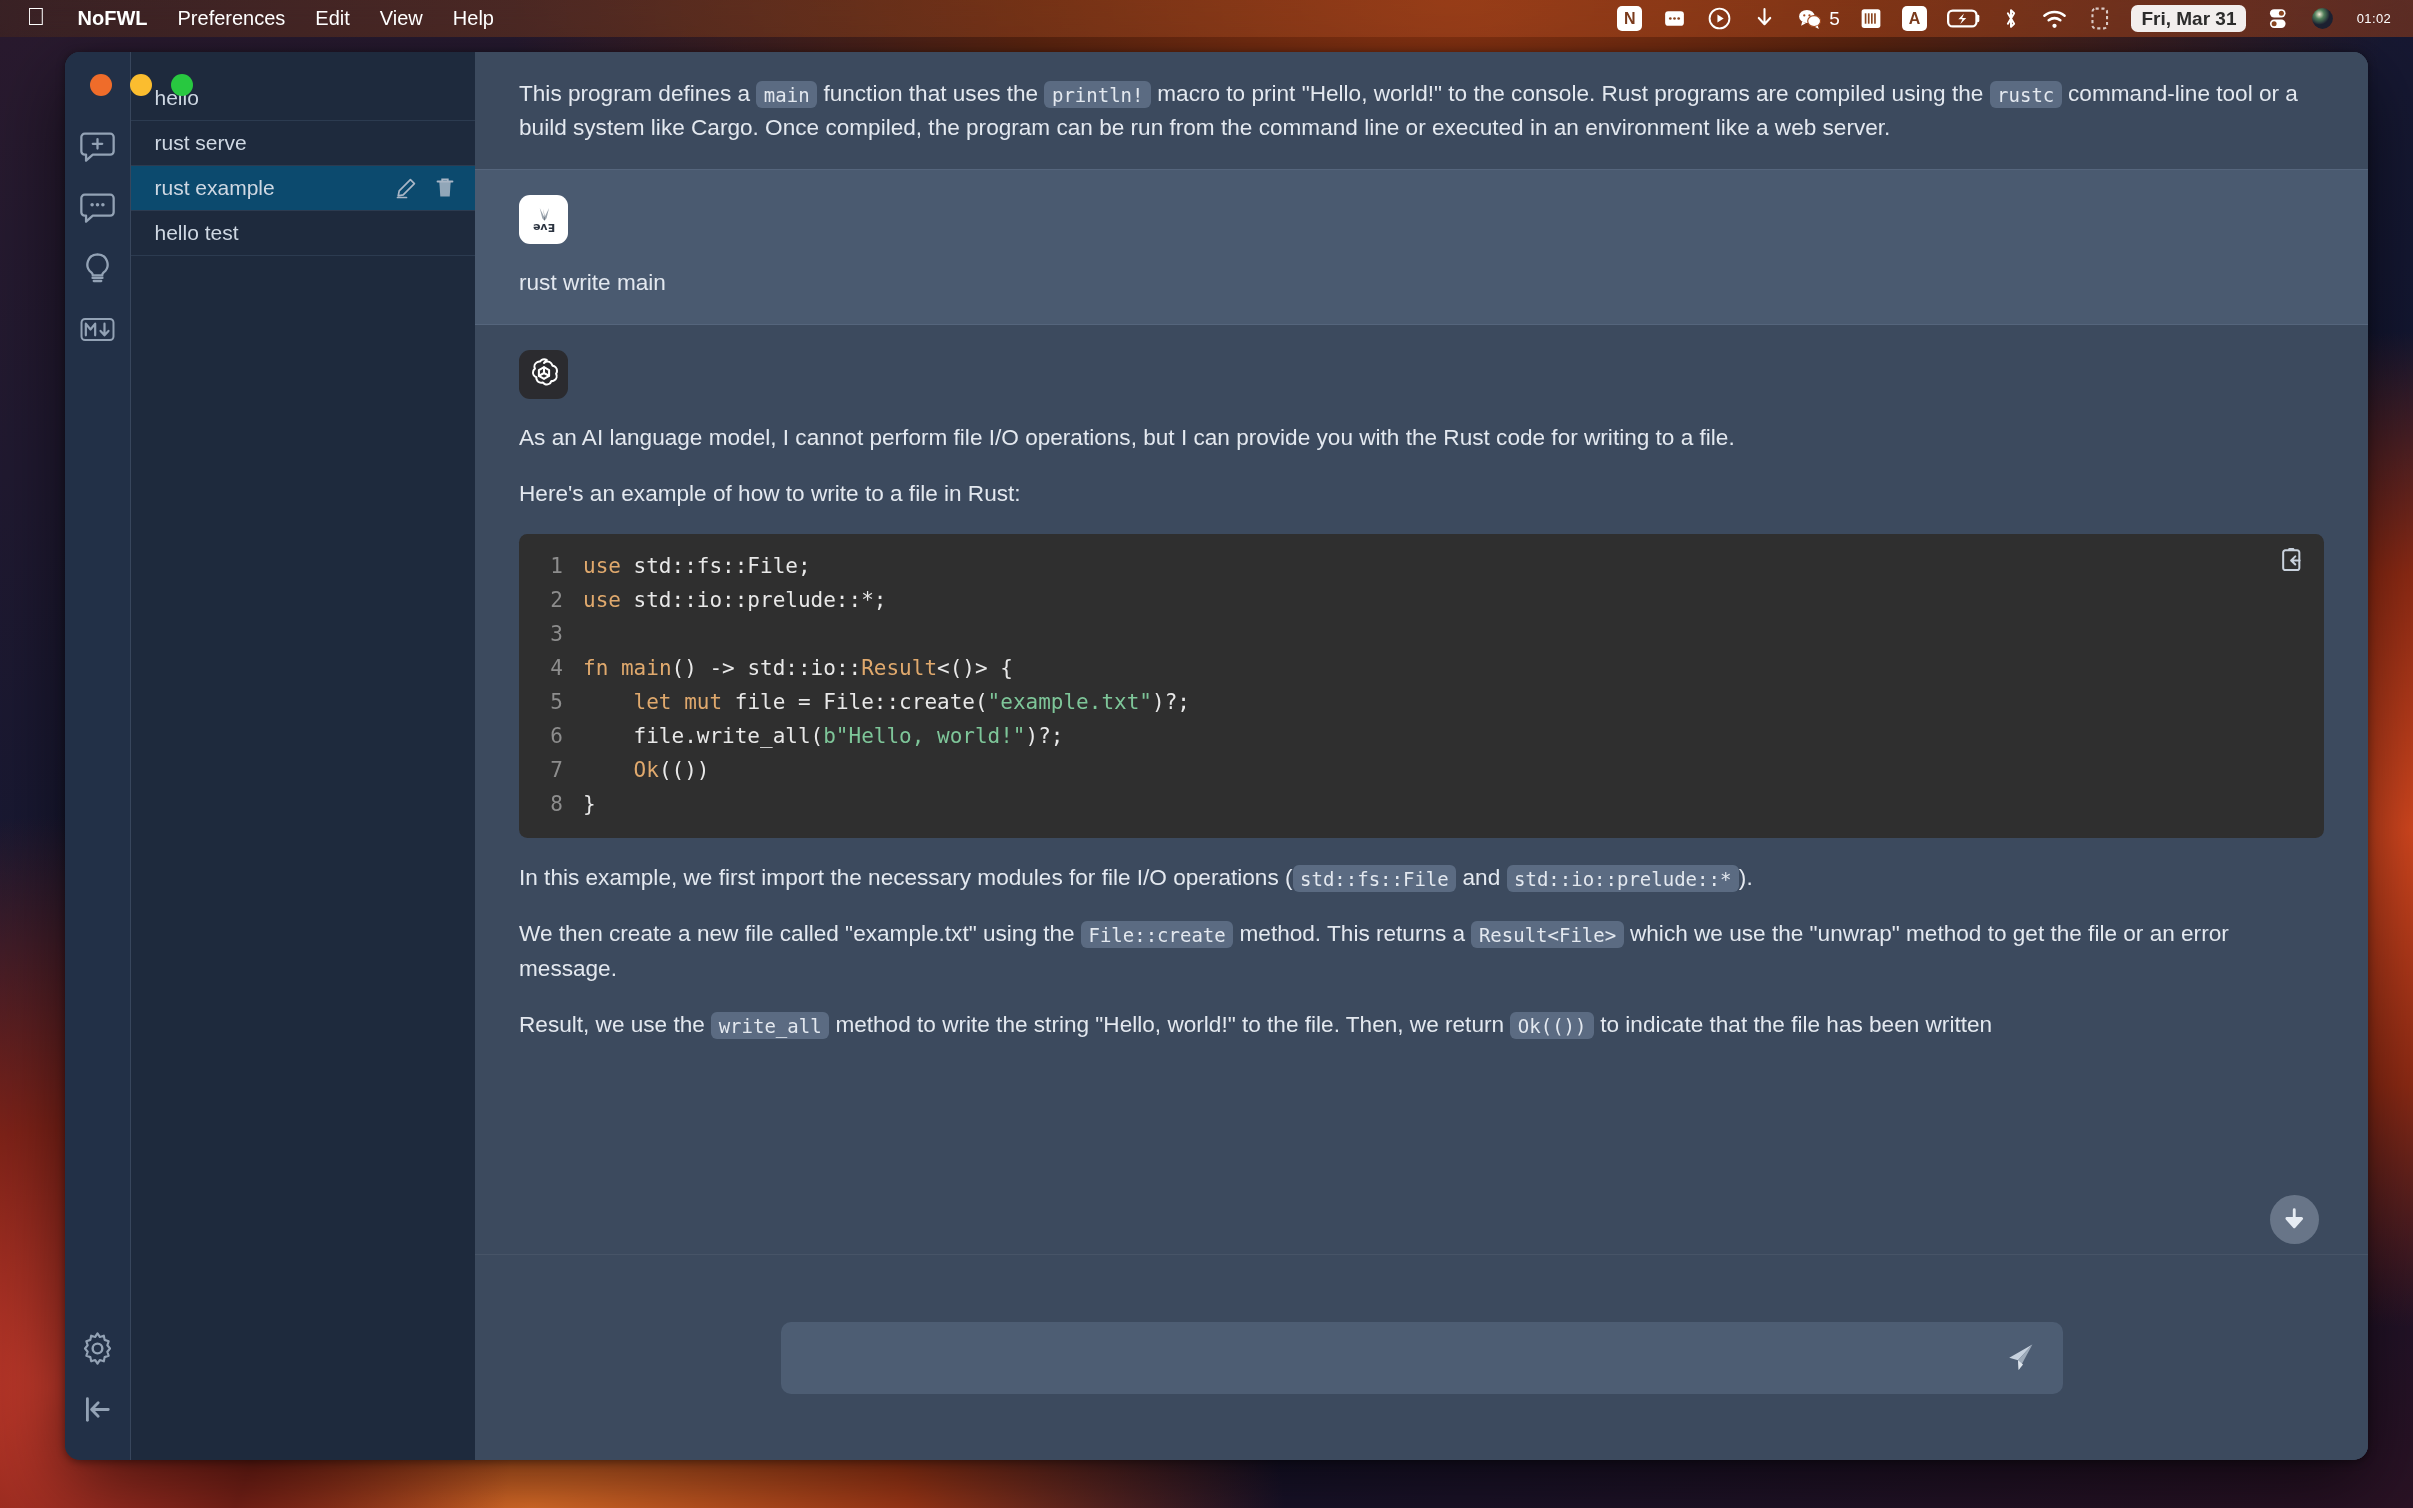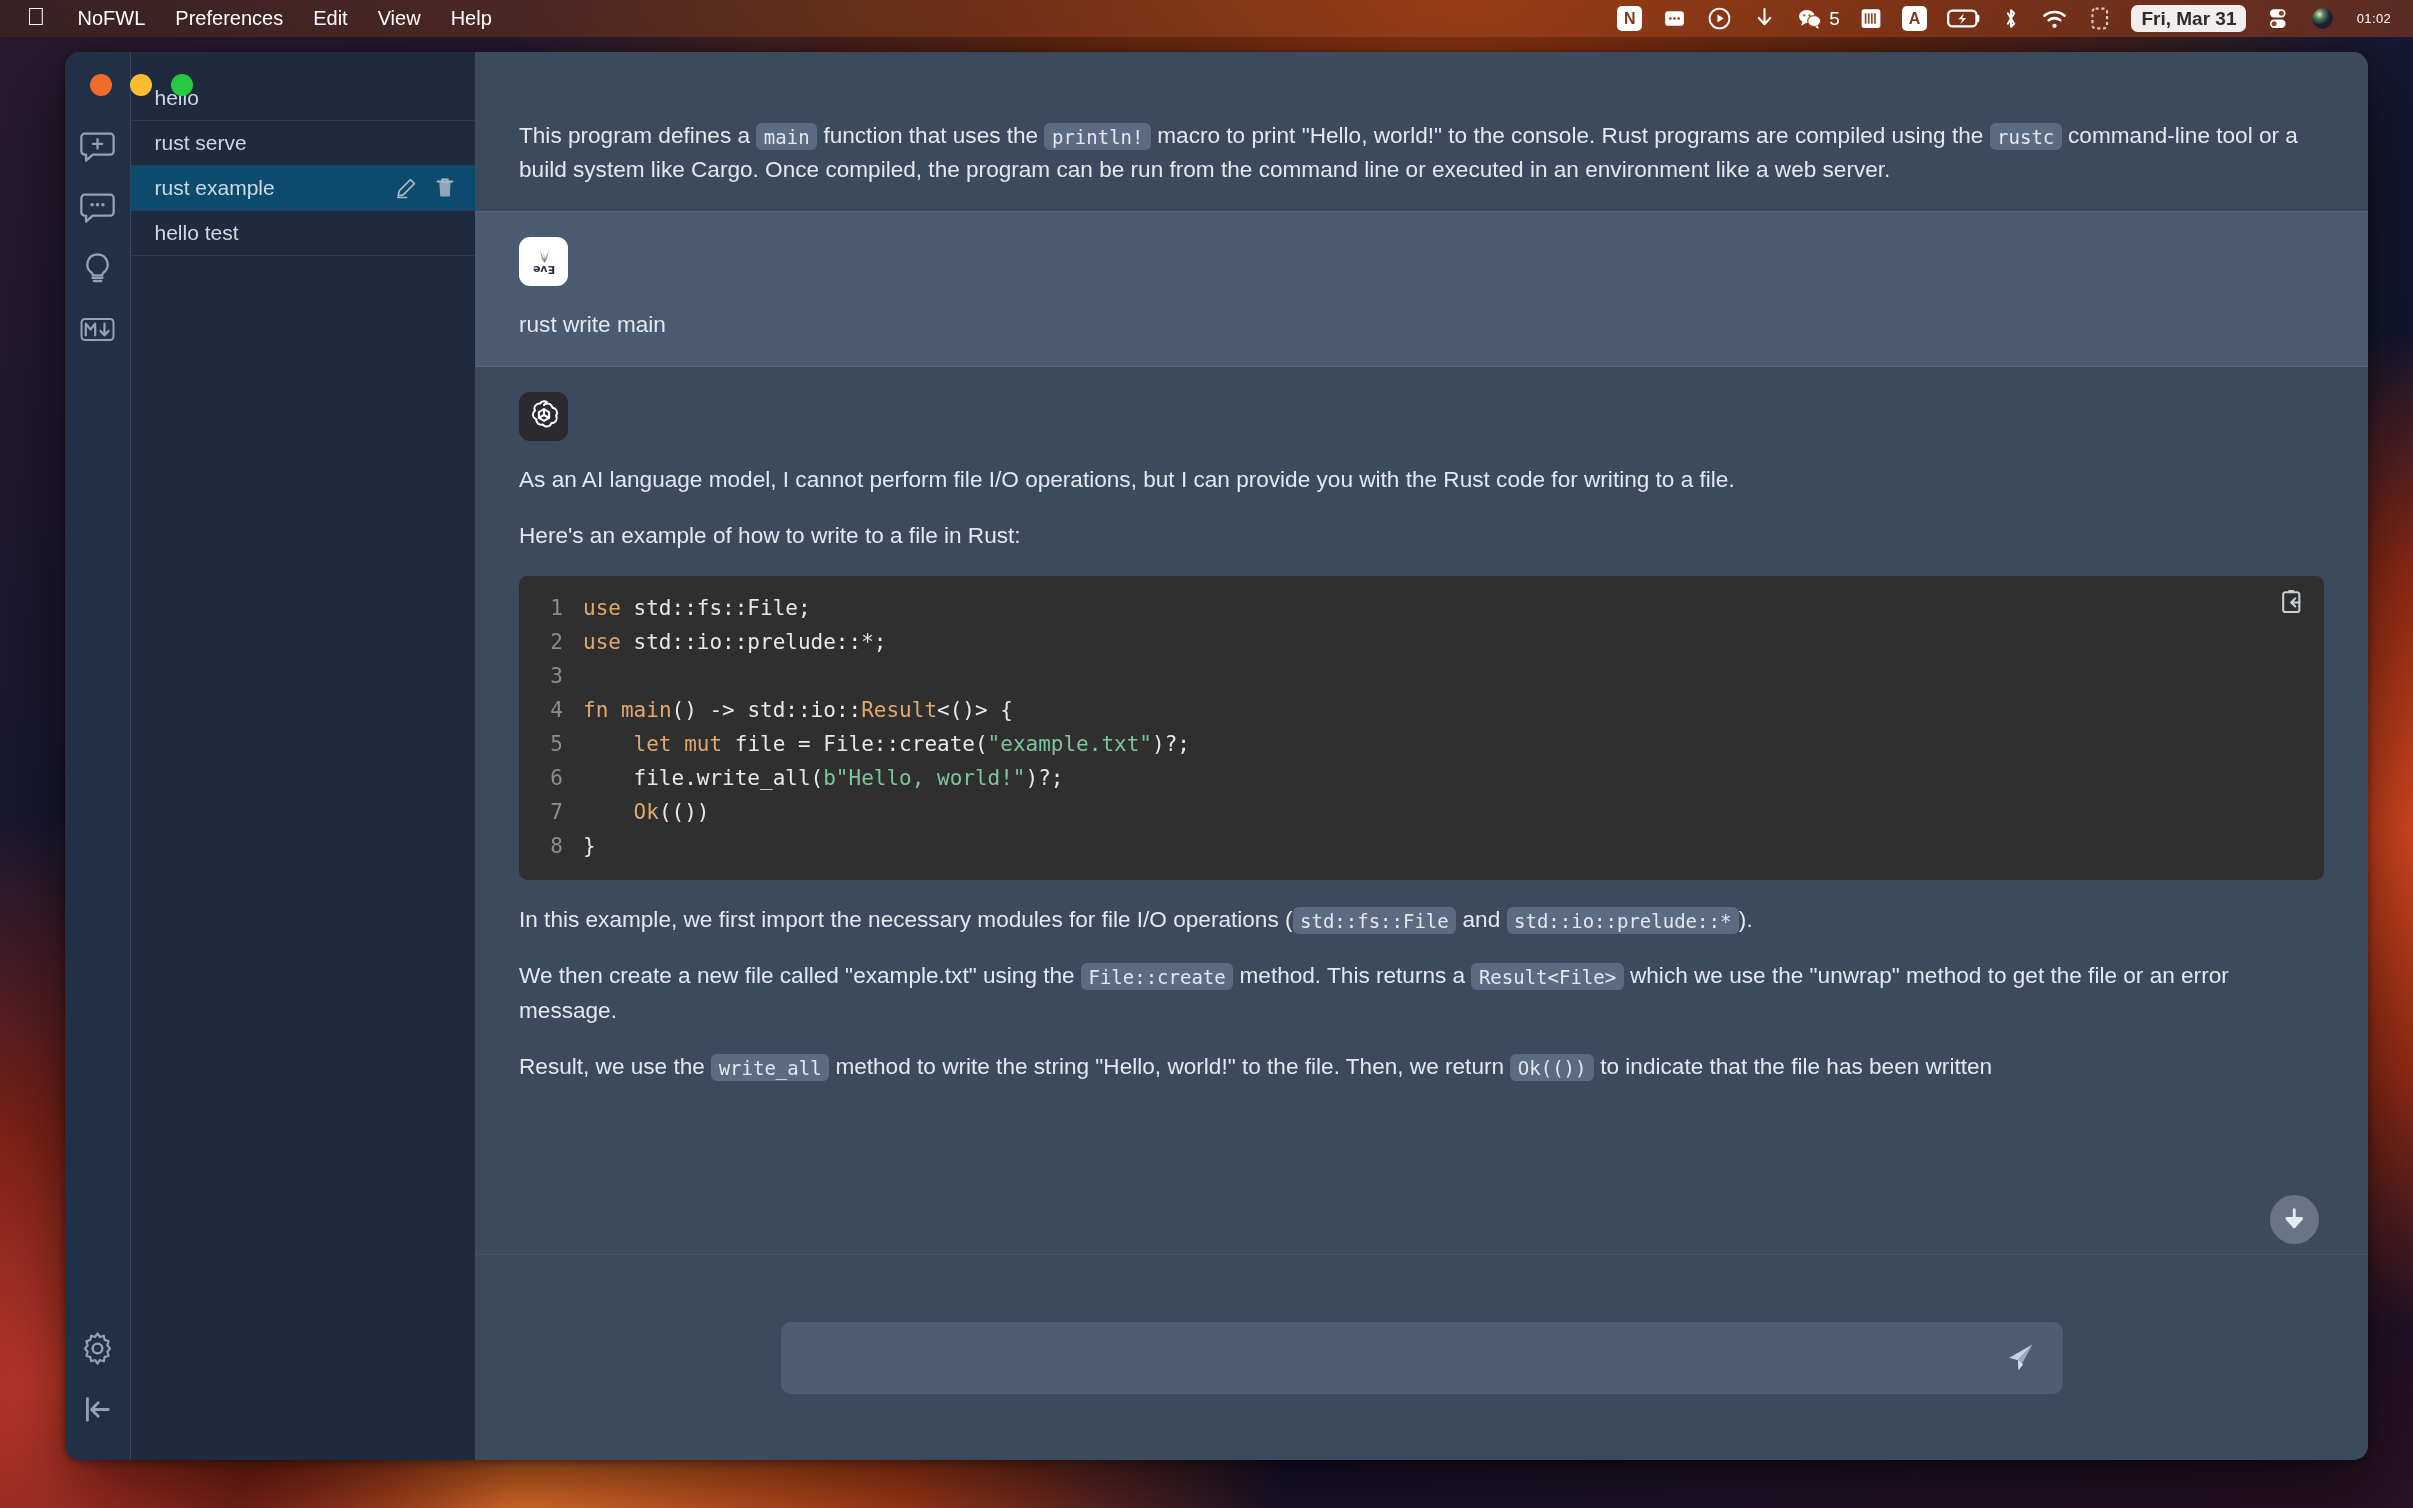--- a/index.html
+++ b/index.html
@@ -42,21 +42,21 @@
   }
   #menubar .mb-left { display: flex; align-items: center; gap: 0px; }
   #menubar .mb-right { margin-left: auto; display: flex; align-items: center; gap: 0px; }
   .menu-item {
     padding: 1.7px 15px;
     font-size: 20px;
     line-height: 25px;
     color: #ffffff;
     white-space: nowrap;
   }
-  .menu-item.bold { font-weight: normal; }
+  .menu-item.bold { font-weight: bold; }
   .apple-logo {
     font-size: 25px;
     padding: 0 17px 0 13.4px;
     line-height: 25px;
     position: relative; top: -1.7px;
   }
   .tray-item {
     display: flex; align-items: center; justify-content: center;
     padding: 0 10px;
     height: 37px;
@@ -160,21 +160,21 @@
     position: relative;
   }
   .msg {
     padding: 25px 44px 23.5px 44px;
     color: #e3e8ef;
     font-size: 22.6px;
     line-height: 1.52;
   }
   .msg.assistant { background: #3c4a5e; }
   .msg.user { background: #4a5a70; }
-  .msg.tail { background: #3c4a5e; margin-top: 42px; }
+  .msg.tail { background: #3c4a5e; }
   .msg + .msg { border-top: 0.8px solid #55657c; }
 
   .avatar {
     width: 49px; height: 49px; border-radius: 11px;
     display: flex; align-items: center; justify-content: center;
     margin-bottom: 22px;
   }
   .avatar.user { background: #ffffff; }
   .avatar.bot { background: #2b2b2f; }
 

